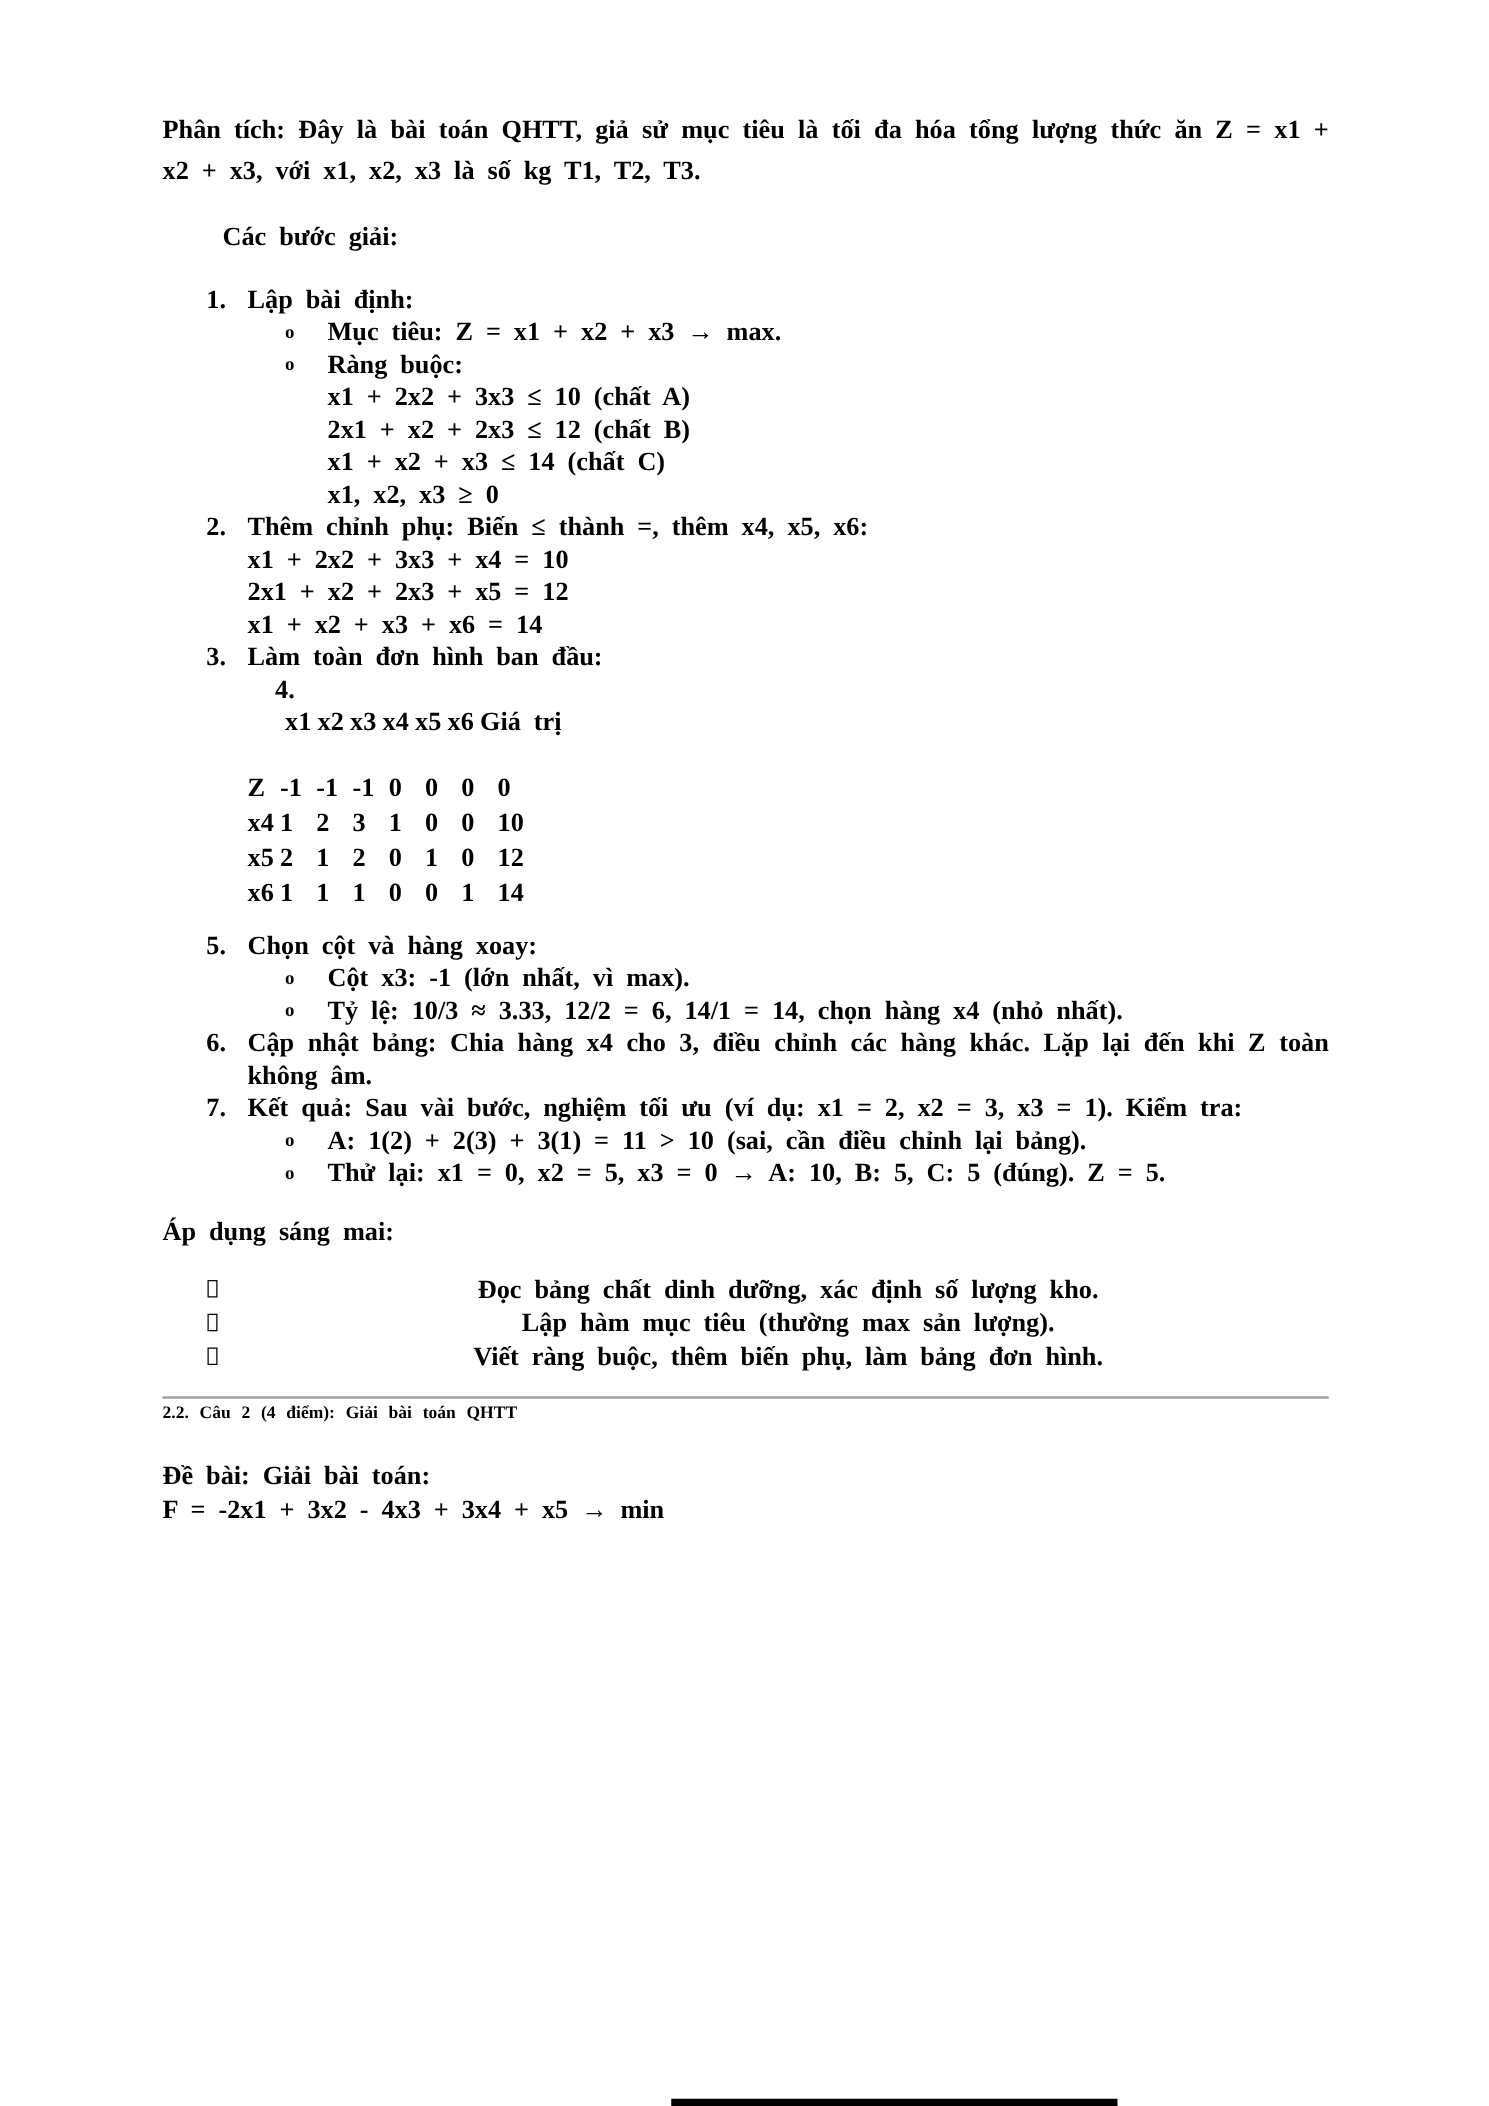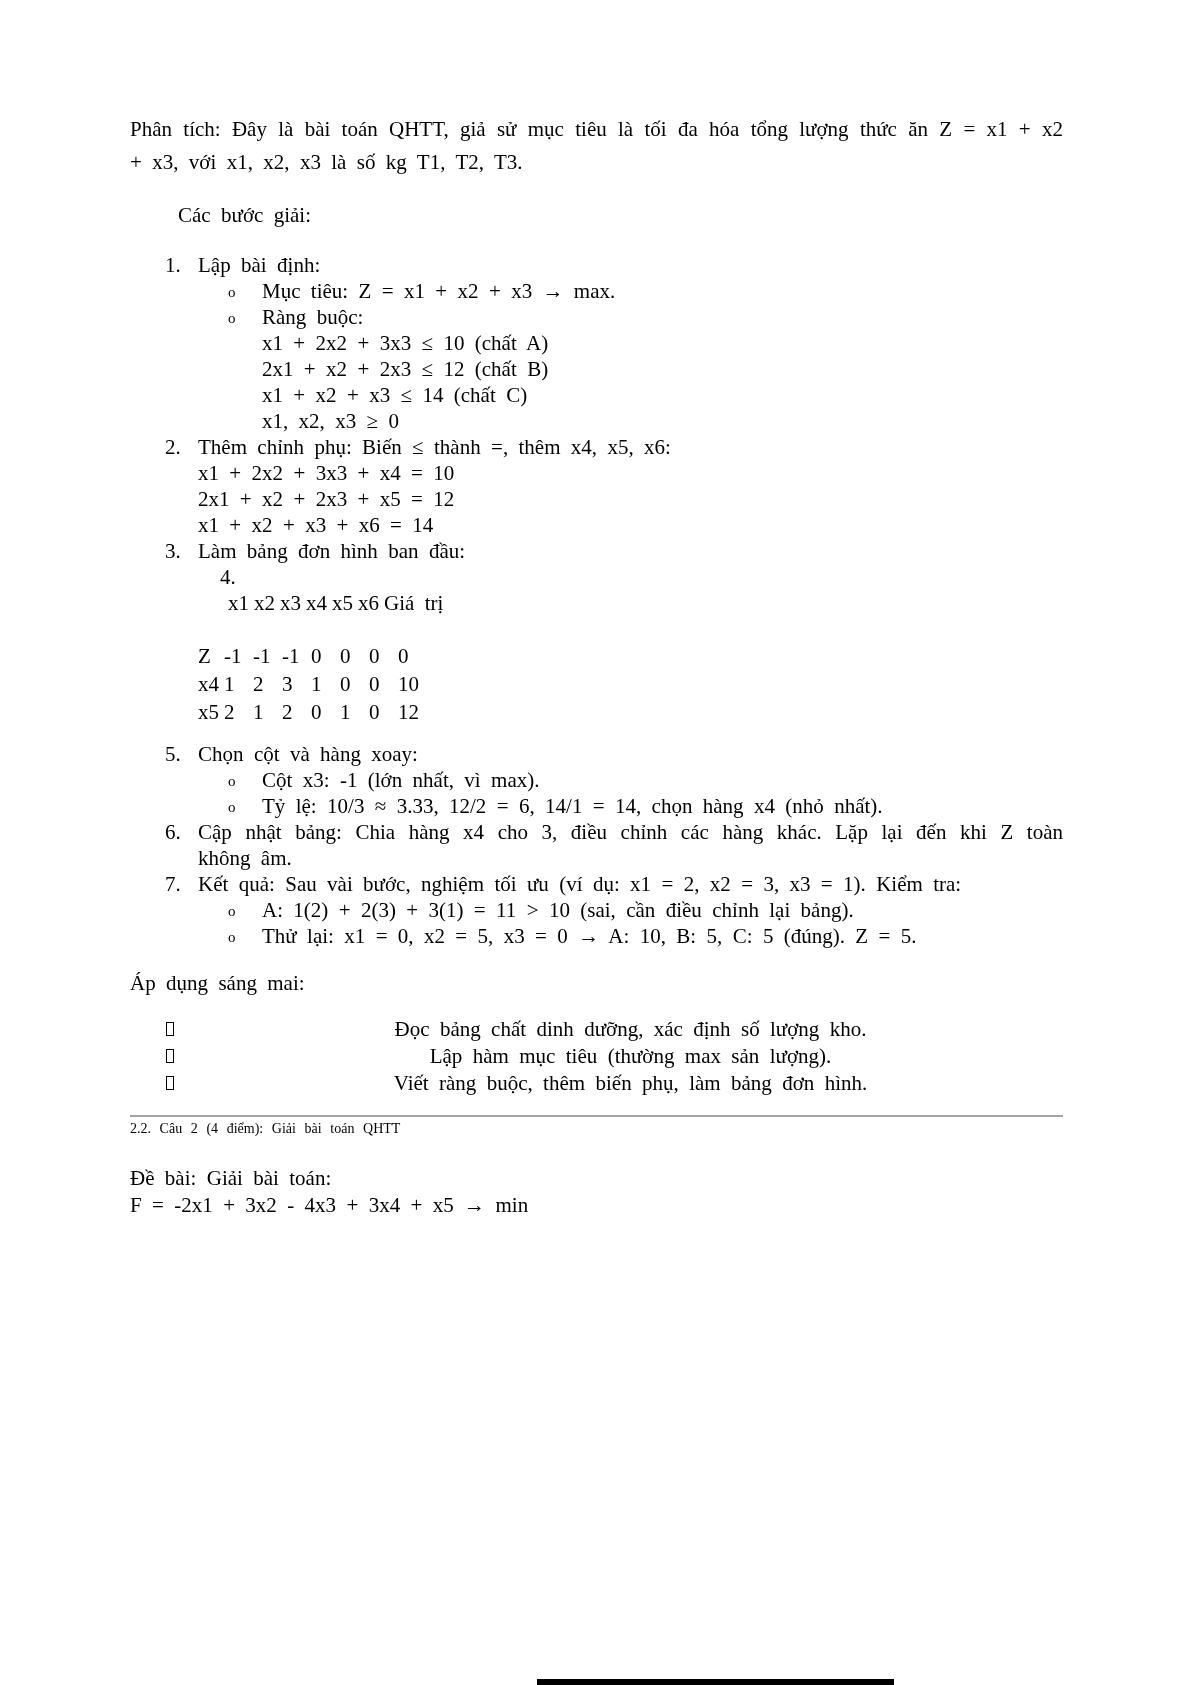--- a/index.html
+++ b/index.html
@@ -6,22 +6,23 @@
   html, body { margin: 0; padding: 0; }
   body {
     width: 1191px; height: 1685px;
     background: #ffffff; color: #000000;
     position: relative; overflow: hidden;
     font-family: "Liberation Serif", "DejaVu Serif", serif;
     word-spacing: 0.32em;
   }
   .content {
     position: absolute; left: 130px; top: 0;
-    width: 933px; padding-top: 113px;
+    width: 933px; padding-top: 87px;
     font-size: 21px;
+    font-weight: bold;
   }
   p { margin: 0; }
 
   .p-intro { line-height: 33px; text-align: justify; }
   .h-steps { line-height: 33px; margin-top: 20px; margin-left: 48px; }
 
   .list { margin-top: 20px; line-height: 26px; }
   .li { position: relative; padding-left: 68px; text-align: justify; }
   .li .num { position: absolute; left: 35px; top: 0; }
   .li-sub { position: relative; padding-left: 132px; }
@@ -78,32 +79,33 @@
     <div class="indent132">2x1 + x2 + 2x3 ≤ 12 (chất B)</div>
     <div class="indent132">x1 + x2 + x3 ≤ 14 (chất C)</div>
     <div class="indent132">x1, x2, x3 ≥ 0</div>
 
     <div class="li"><span class="num">2.</span><span>Thêm chỉnh phụ: Biến ≤ thành =, thêm x4, x5, x6:</span></div>
 
     <div class="indent68">x1 + 2x2 + 3x3 + x4 = 10</div>
     <div class="indent68">2x1 + x2 + 2x3 + x5 = 12</div>
     <div class="indent68">x1 + x2 + x3 + x6 = 14</div>
 
-    <div class="li"><span class="num">3.</span><span>Làm bảng đơn hình ban đầu:</span></div>
+    <div class="li"><span class="num">3.</span><span>Làm toàn đơn hình ban đầu:</span></div>
 
     <div class="indent90">4.</div>
 
     <div class="thead"><span class="hcell">x1</span><span class="hcell">x2</span><span class="hcell">x3</span><span class="hcell">x4</span><span class="hcell">x5</span><span class="hcell">x6</span><span class="hcell last">Giá trị</span></div>
 
     <div class="trow"><span class="tlabel">Z</span><span class="tcell">-1</span><span class="tcell">-1</span><span class="tcell">-1</span><span class="tcell">0</span><span class="tcell">0</span><span class="tcell">0</span><span class="tcell">0</span></div>
 
     <div class="trow"><span class="tlabel">x4</span><span class="tcell">1</span><span class="tcell">2</span><span class="tcell">3</span><span class="tcell">1</span><span class="tcell">0</span><span class="tcell">0</span><span class="tcell">10</span></div>
 
     <div class="trow"><span class="tlabel">x5</span><span class="tcell">2</span><span class="tcell">1</span><span class="tcell">2</span><span class="tcell">0</span><span class="tcell">1</span><span class="tcell">0</span><span class="tcell">12</span></div>
 
+    <div class="trow"><span class="tlabel">x6</span><span class="tcell">1</span><span class="tcell">1</span><span class="tcell">1</span><span class="tcell">0</span><span class="tcell">0</span><span class="tcell">1</span><span class="tcell">14</span></div>
 
     <div class="li gap-before"><span class="num">5.</span><span>Chọn cột và hàng xoay:</span></div>
 
     <div class="li-sub"><span class="marker">o</span><span>Cột x3: -1 (lớn nhất, vì max).</span></div>
 
     <div class="li-sub"><span class="marker">o</span><span>Tỷ lệ: 10/3 ≈ 3.33, 12/2 = 6, 14/1 = 14, chọn hàng x4 (nhỏ nhất).</span></div>
 
     <div class="li"><span class="num">6.</span><span>Cập nhật bảng: Chia hàng x4 cho 3, điều chỉnh các hàng khác. Lặp lại đến khi Z toàn không âm.</span></div>
 
     <div class="li"><span class="num">7.</span><span>Kết quả: Sau vài bước, nghiệm tối ưu (ví dụ: x1 = 2, x2 = 3, x3 = 1). Kiểm tra:</span></div>

